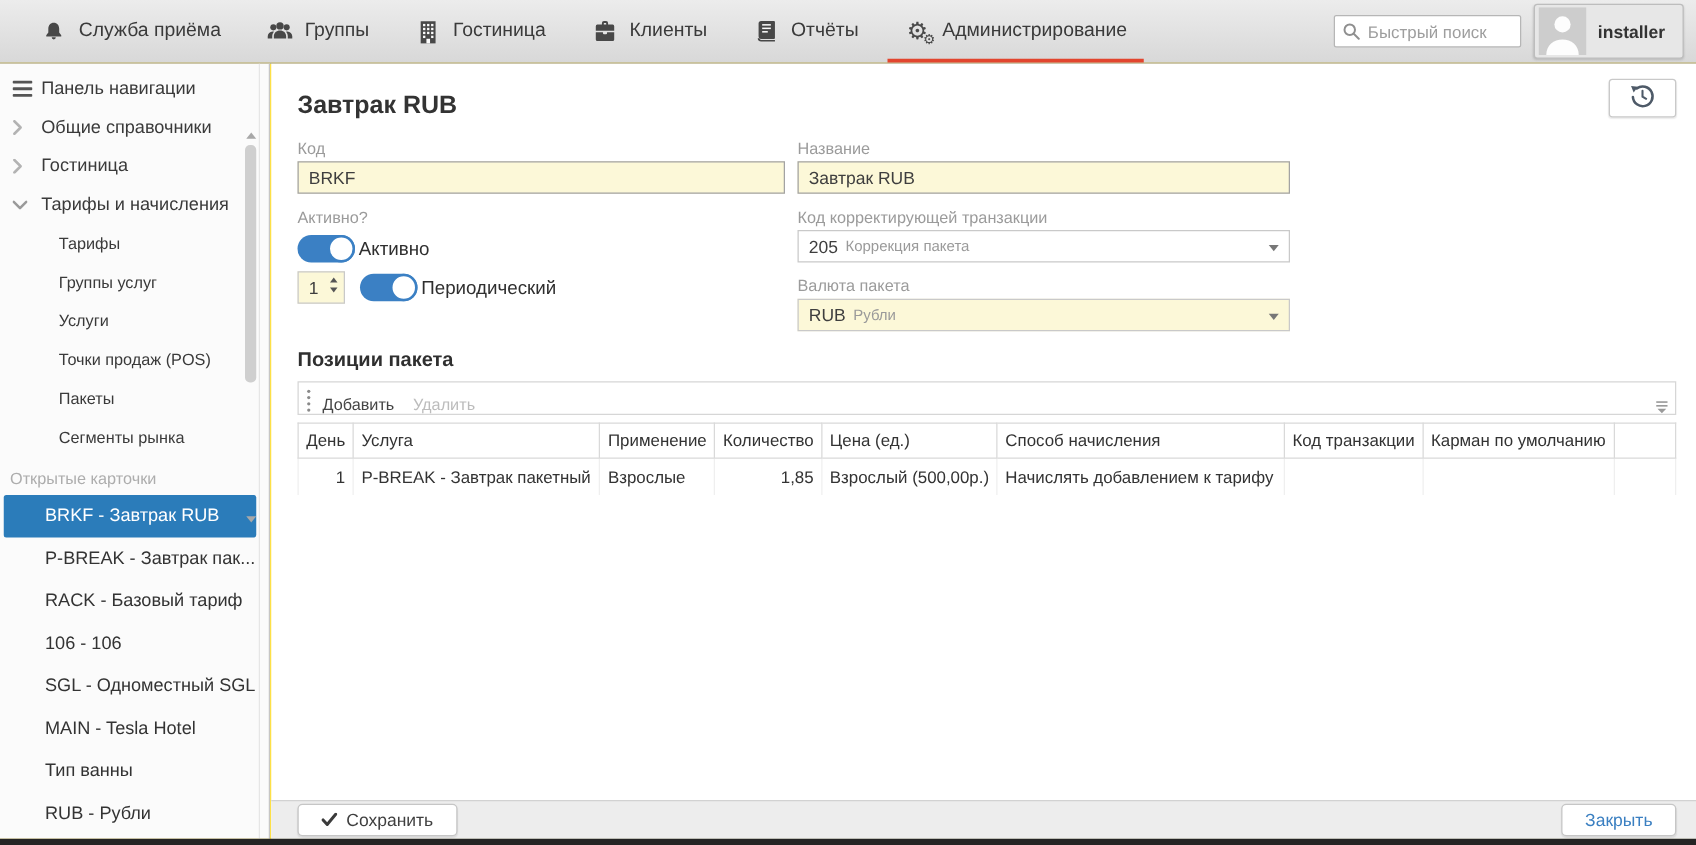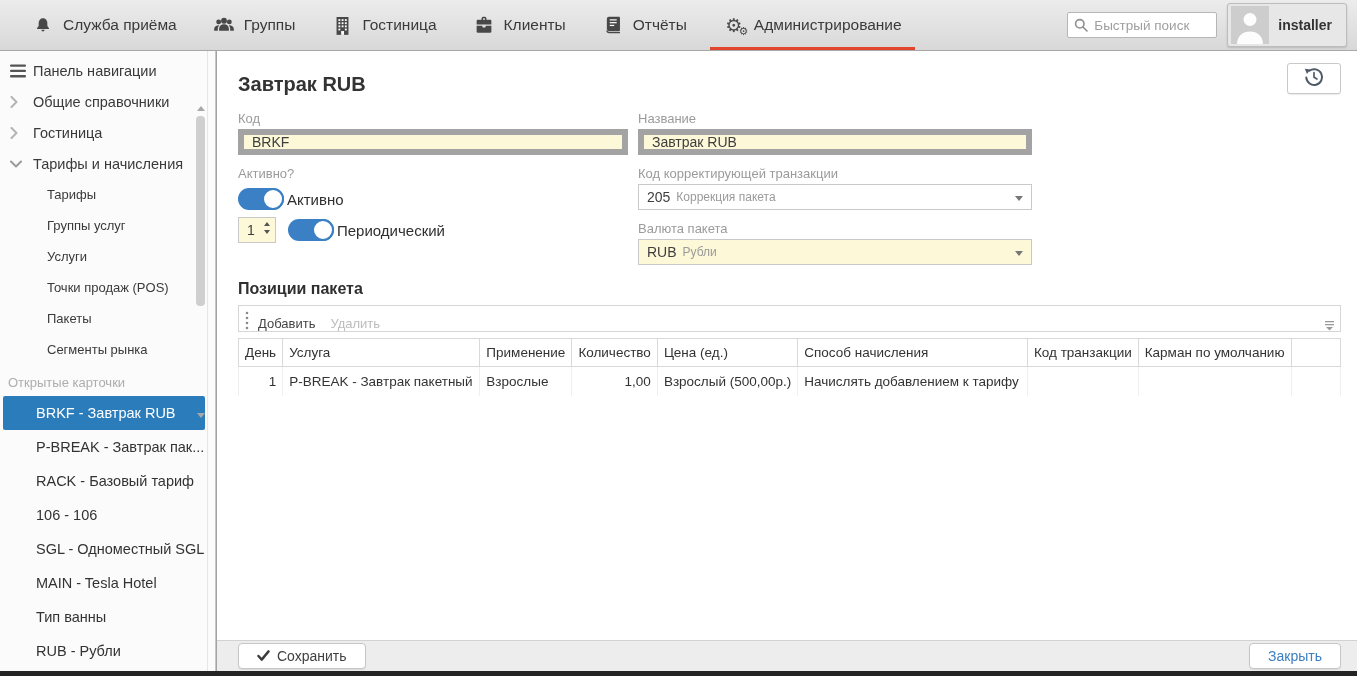--- a/index.html
+++ b/index.html
@@ -1,18 +1,18 @@
 <!DOCTYPE html>
 <html style="--accent-red: #e2452e; --selection-blue: #2b7cba; --toggle-blue: #3b80c4; --input-yellow: #fcf8d8; --link-blue: #3a7fc1;"><head>
 <meta charset="utf-8">
 <style>
   * { margin:0; padding:0; box-sizing:border-box; }
   html,body { background:#fff; }
   body { font-family:"Liberation Sans","DejaVu Sans",sans-serif; }
-  .app { position:relative; width:1357px; height:676px; overflow:hidden; background:#a3a3a3; }
+  .app { position:relative; width:1357px; height:676px; overflow:hidden; background:#fde047; }
 
   
   .topbar { position:absolute; left:0; top:0; right:0; height:51px;
     background:linear-gradient(#ececec,#d8d8d8); border-bottom:1px solid #a7a7a7;
     display:flex; align-items:stretch; }
   .tabs { display:flex; align-items:stretch; margin-left:14px; }
   .tab { display:flex; align-items:center; gap:9px; padding:0 18px; position:relative;
     font-size:15.5px; color:#3a3a3a; cursor:pointer; white-space:nowrap; }
   .tab.active::after { content:""; position:absolute; left:5px; right:5px; bottom:0; height:3px;
     background:var(--accent-red,#e2452e); }
@@ -56,21 +56,21 @@
   .main { position:absolute; left:217px; top:51px; right:0; bottom:5px; background:#fff; }
   .main-inner { padding:12px 16px 0 21px; }
   .title-row { display:flex; justify-content:space-between; align-items:flex-start; }
   .page-title { font-size:20px; font-weight:bold; color:#333; margin-top:10px; }
   .history-btn { width:54px; height:31px; background:#fff; border:1px solid #c9c9c9; border-radius:3px;
     display:flex; align-items:center; justify-content:center; cursor:pointer;
     box-shadow:0 1px 1px rgba(0,0,0,.08); }
 
   .form-grid { display:grid; grid-template-columns:390px 394px; column-gap:10px; margin-top:4px; }
   .fld-label { display:block; font-size:13px; color:#9b9b9b; margin:11px 0 3px; }
-  .text-input { width:100%; height:26px; border:6px solid #a3a3a3; background:var(--input-yellow,#fcf8d8);
+  .text-input { width:100%; height:26px; border:1px solid #a3a3a3; background:var(--input-yellow,#fcf8d8);
     padding:0 8px; font-size:14px; color:#3e3e3e; outline:none; font-family:inherit; }
   .select { height:26px; border:1px solid #c9c9c9; display:flex; align-items:center; padding:0 22px 0 8px;
     position:relative; background:#fff; cursor:pointer; }
   .select.yellow { background:var(--input-yellow,#fcf8d8); }
   .sel-code { font-size:14px; color:#3e3e3e; }
   .sel-desc { font-size:12px; color:#9a9a9a; margin-left:6px; }
   .caret { position:absolute; right:8px; top:11px; width:0; height:0;
     border-left:4px solid transparent; border-right:4px solid transparent; border-top:5px solid #777; }
 
   .inline-ctl { display:flex; align-items:center; margin-top:7px; }
@@ -410,21 +410,21 @@
               <th>Код транзакции</th>
               <th>Карман по умолчанию</th>
               <th></th>
             </tr>
           </thead>
           <tbody>
             <tr>
               <td class="num">1</td>
               <td>P-BREAK - Завтрак пакетный</td>
               <td>Взрослые</td>
-              <td class="num">1,00</td>
+              <td class="num">1,85</td>
               <td>Взрослый (500,00р.)</td>
               <td>Начислять добавлением к тарифу</td>
               <td></td>
               <td></td>
               <td></td>
             </tr>
           </tbody>
         </table>
     </div>
 

